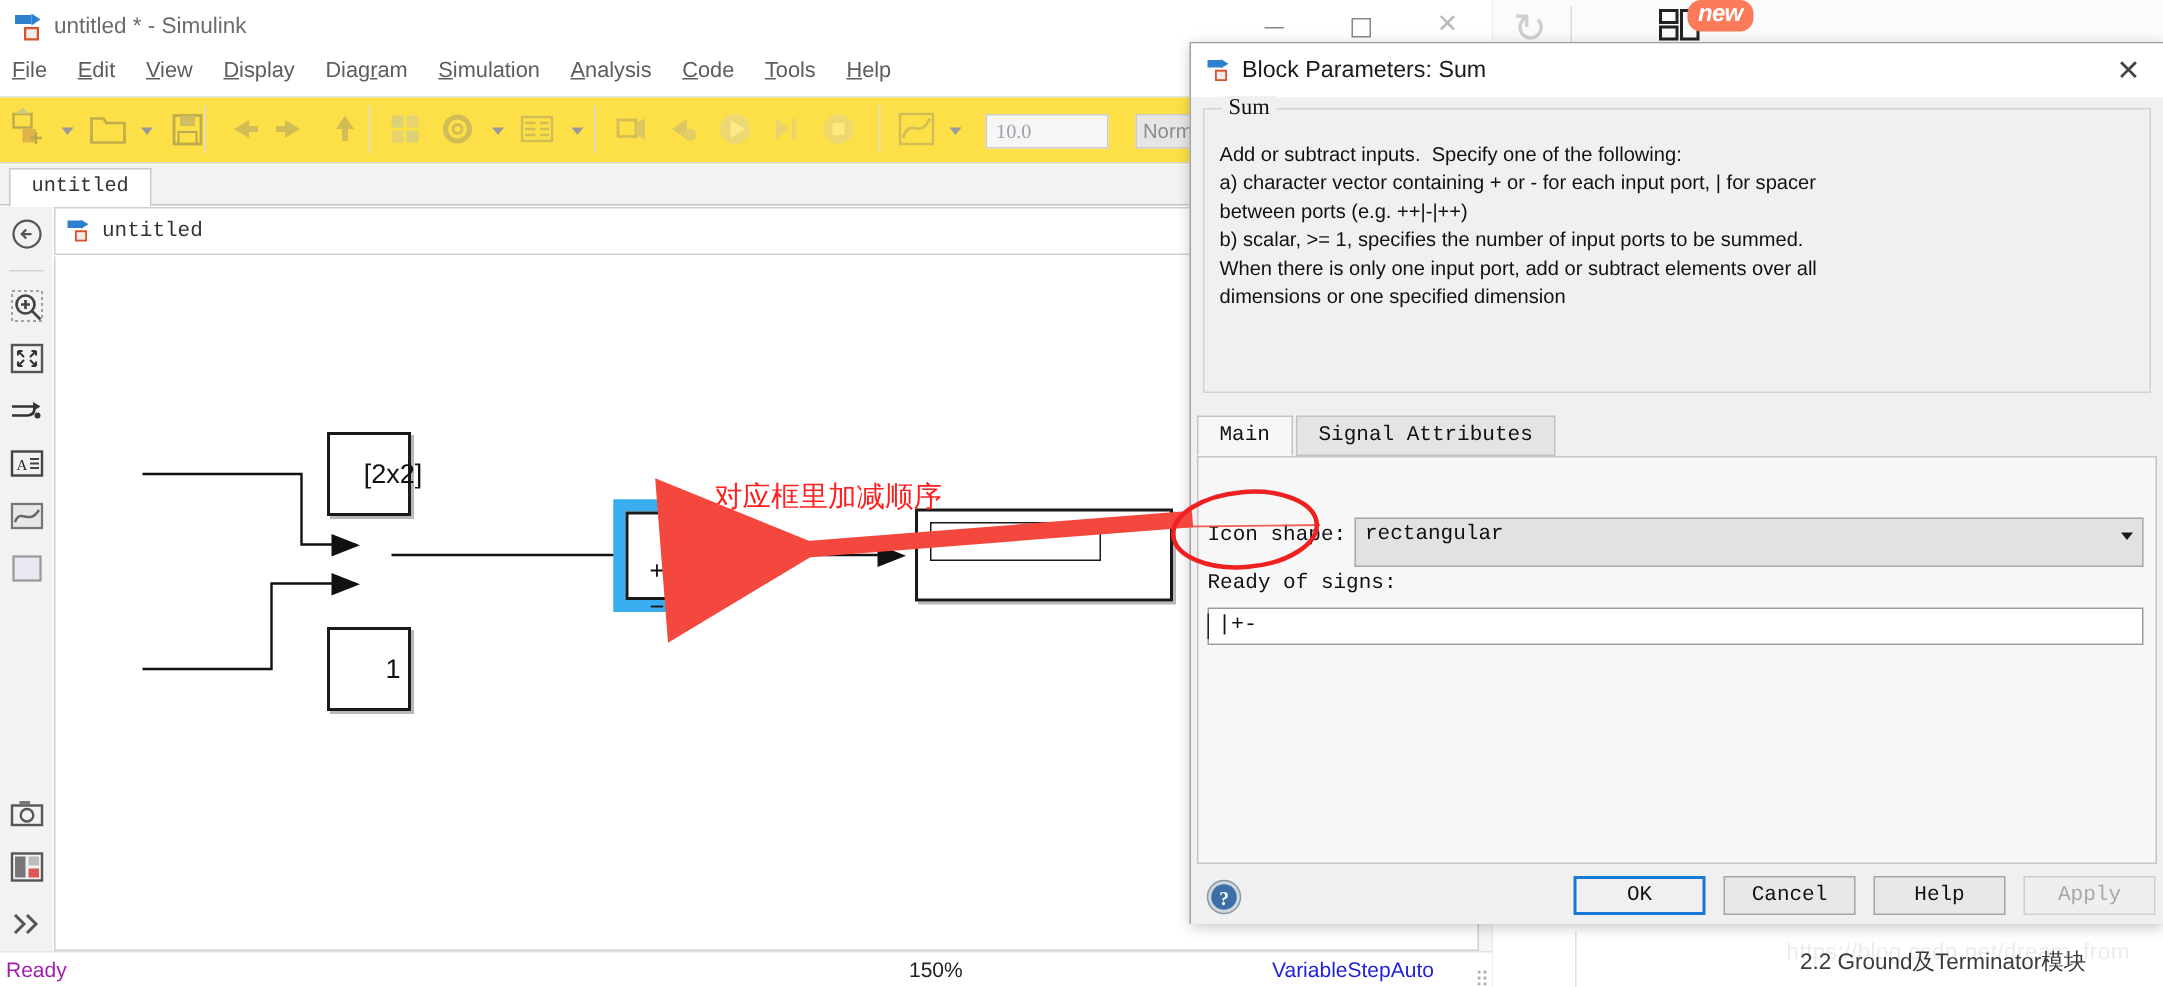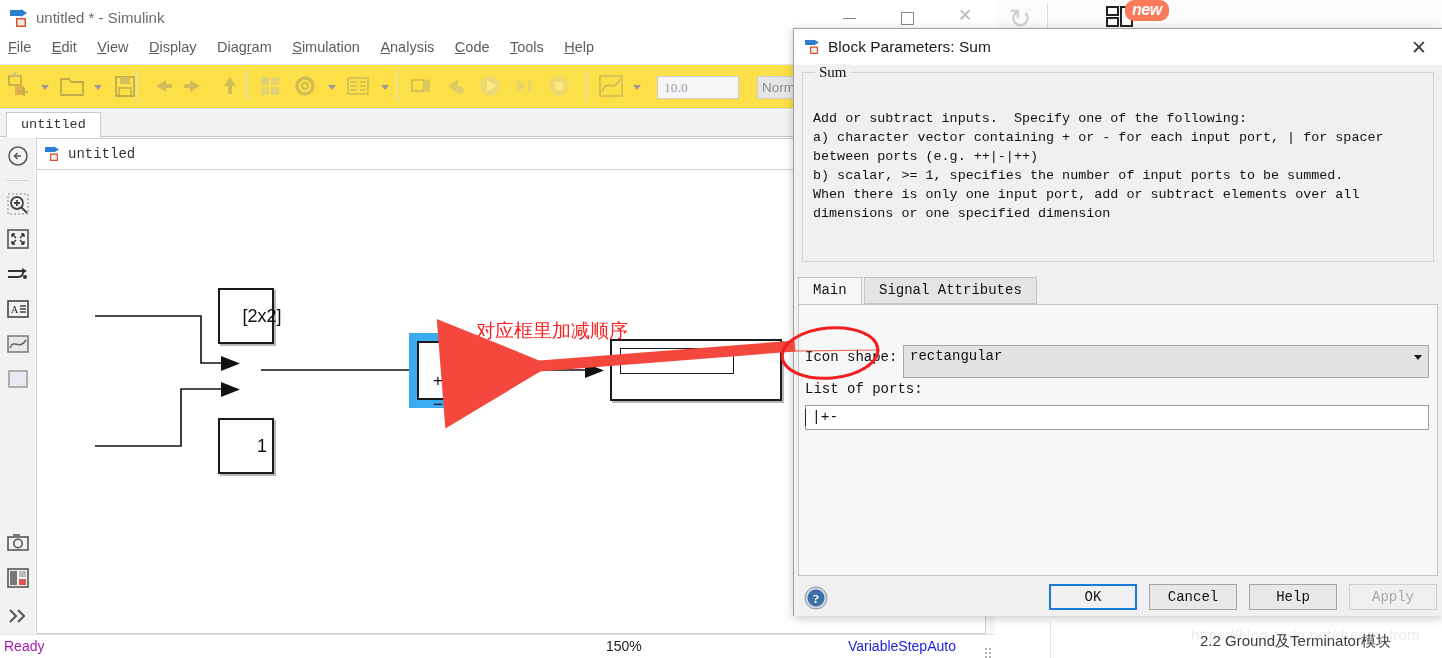--- a/index.html
+++ b/index.html
@@ -102,22 +102,22 @@
   .dlg-title { position:absolute; left:0; top:0; width: 648px; height: 36px; background:#ffffff; }
   .dlg-icon { position:absolute; left: 10px; top: 9px; width: 18px; height: 18px; }
   .dlg-title-text { position:absolute; left: 34px; top: 9px; font-size: 15.5px; color:#1a1a1a; }
   .dlg-close { position:absolute; right: 10px; top: 6px; width: 26px; height: 26px; text-align:center;
      line-height: 26px; font-size: 19px; color:#444; }
   .dlg-body { position:absolute; left: 0; top: 36px; width: 648px; height: 515px; background:#f0f0f0; }
 
   .grp { position:absolute; left: 8px; top: 7px; width: 632px; height: 190px; border:1px solid #d2d2d2; background:#f0f0f0;}
   .grp-legend { position:absolute; left: 12px; top: -9px; background:#f0f0f0; padding: 0 4px;
      font-family:"Liberation Serif", serif; font-size: 15px; color:#111; }
-  .grp-desc { position:absolute; left: 10px; top: 20px; width: 614px; font-family:Liberation Mono, monospace;
-     font-size: 13.4px; line-height: 19px; color:#111; white-space: pre-wrap; margin-top: 16px; }
+  .grp-desc { position:absolute; left: 10px; top: 20px; width: 614px; font-family:Liberation Sans, sans-serif;
+     font-size: 13.4px; line-height: 19px; color:#111; white-space: pre-wrap; }
 
   .tabs { position:absolute; left: 4px; top: 212px; width: 640px; height: 28px; }
   .tab { position:absolute; top: 0; height: 27px; padding: 4px 14px 3px; font-family:"Liberation Mono", monospace;
      font-size: 14px; color:#111; border:1px solid #c4c4c4; background:#e4e4e4; }
   .tab.active { background:#f7f7f7; border-bottom: 1px solid #f7f7f7; }
   .tabpane { position:absolute; left: 4px; top: 239px; width: 640px; height: 272px; background:#f7f7f7; border:1px solid #c4c4c4; }
 
   .fld-label { position:absolute; font-family:"Liberation Mono", monospace; font-size: 14px; color:#111; }
   .combo { position:absolute; left: 104px; top: 40px; width: 526px; height: 33px; background:#e2e2e2;
      border: 1px solid #a8a8a8; font-family:"Liberation Mono", monospace; font-size: 14px; color:#111; padding: 2px 6px; }
@@ -477,21 +477,21 @@
         <div class="tab active" style="left:0;">Main</div>
         <div class="tab" style="left:66px;">Signal Attributes</div>
       </div>
 
       <div class="tabpane">
         <div class="fld-label" style="left: 6px; top: 44px;">Icon shape:</div>
         <div class="combo">
           <span>rectangular</span>
           <span class="combo-arrow"></span>
         </div>
-        <div class="fld-label" style="left: 6px; top: 76px;">List of ports:</div>
+        <div class="fld-label" style="left: 6px; top: 76px;">Ready of signs:</div>
         <div class="txtfield">
           <span>|+-</span>
         </div>
         <div class="caret-bar"></div>
       </div>
     </div>
 
     <div class="dlg-footer">
       <div class="help-circle">
         <svg viewBox="0 0 24 24" width="24" height="24">

